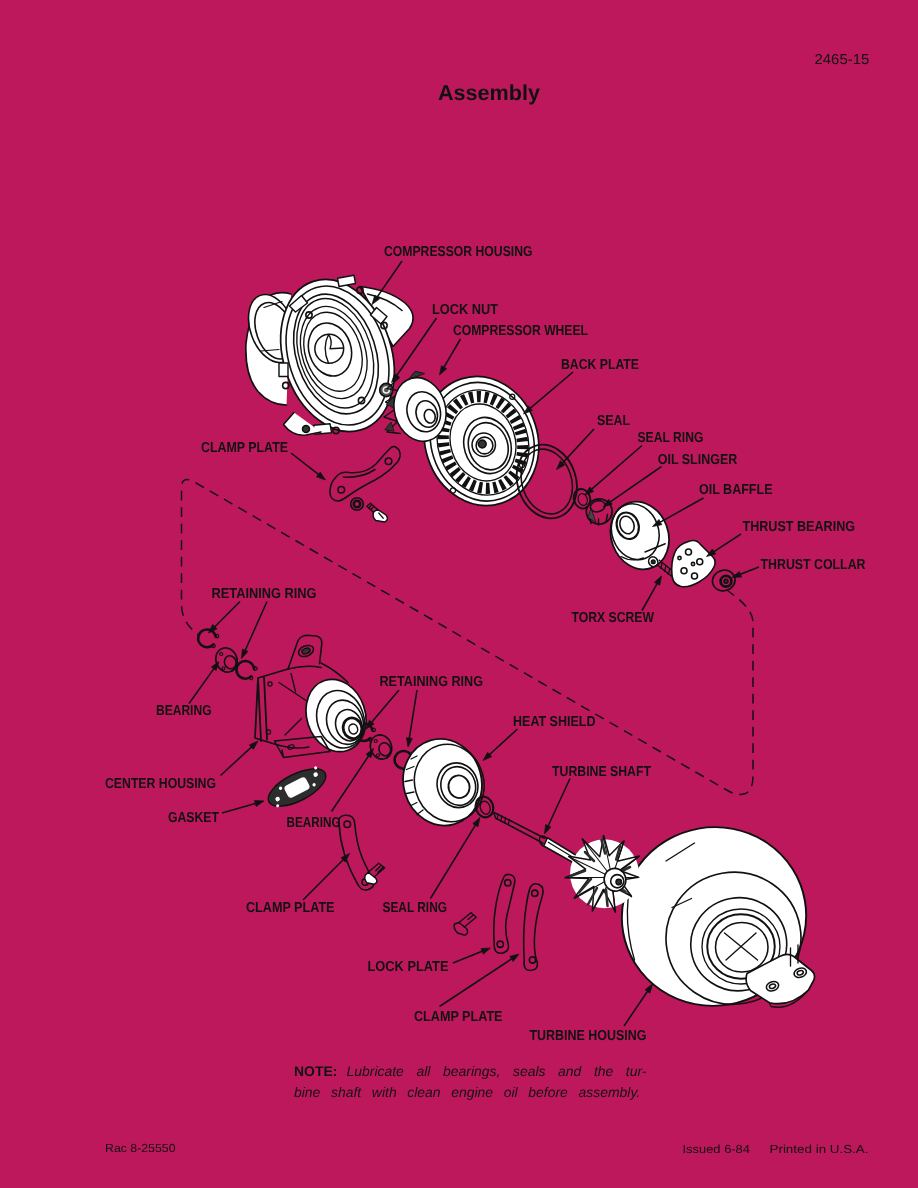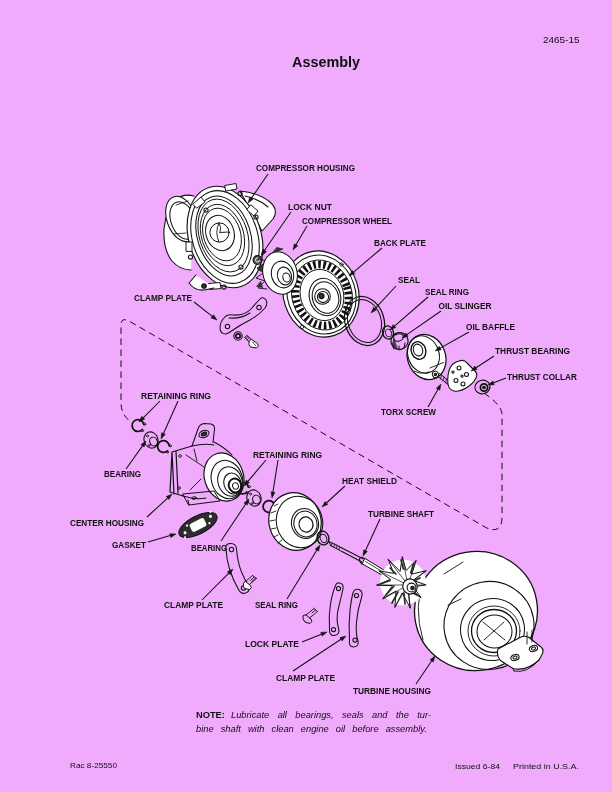--- a/index.html
+++ b/index.html
@@ -1,16 +1,16 @@
 <!DOCTYPE html>
 <html><head>
 <meta charset="utf-8">
 <style>
   html,body{margin:0;padding:0;background:#fff;}
-  #page{position:relative;width:612px;height:792px;background:#f0abfc;overflow:hidden;
+  #page{position:relative;width:612px;height:792px;background:#be185d;overflow:hidden;
         font-family:"Liberation Sans",sans-serif;}
   svg{position:absolute;left:0;top:0;}
   text{fill:#111;}
   .lbl{font-family:"Liberation Sans",sans-serif;font-weight:bold;font-size:9.6px;}
 </style>
 </head>
 <body>
 <div id="page">
 <svg width="612" height="792" viewBox="0 0 612 792">
 <g id="headers">

